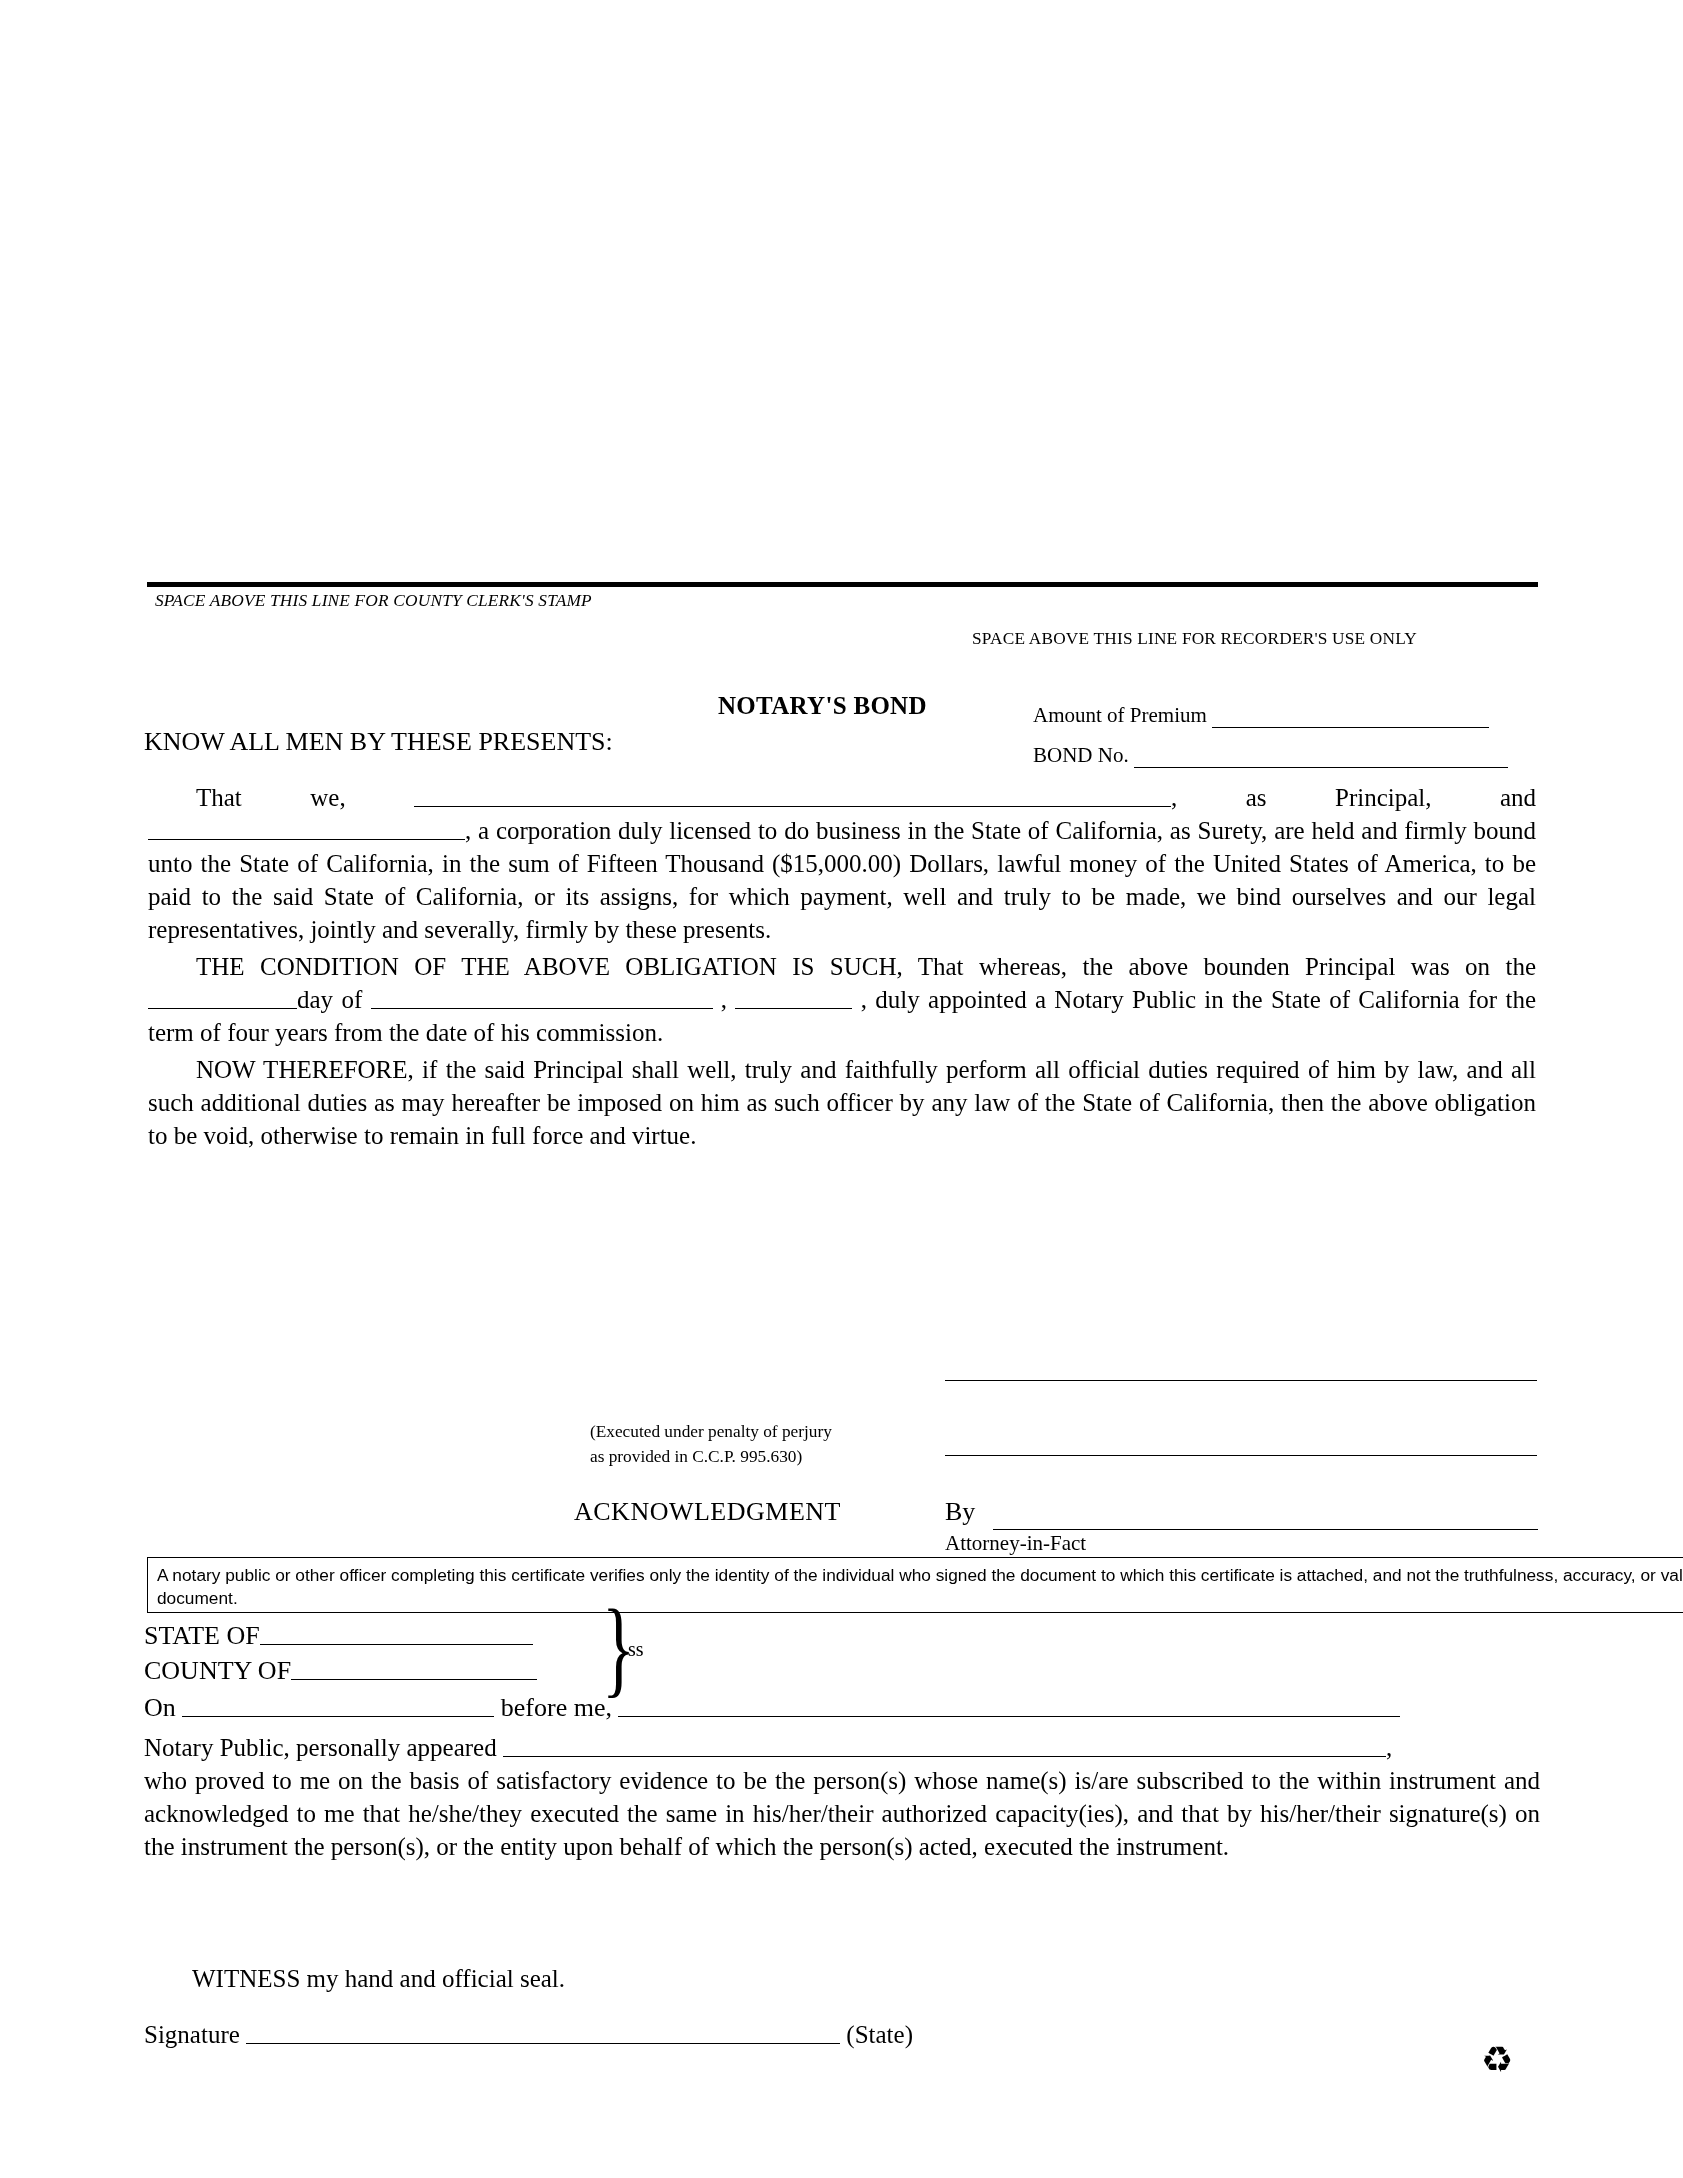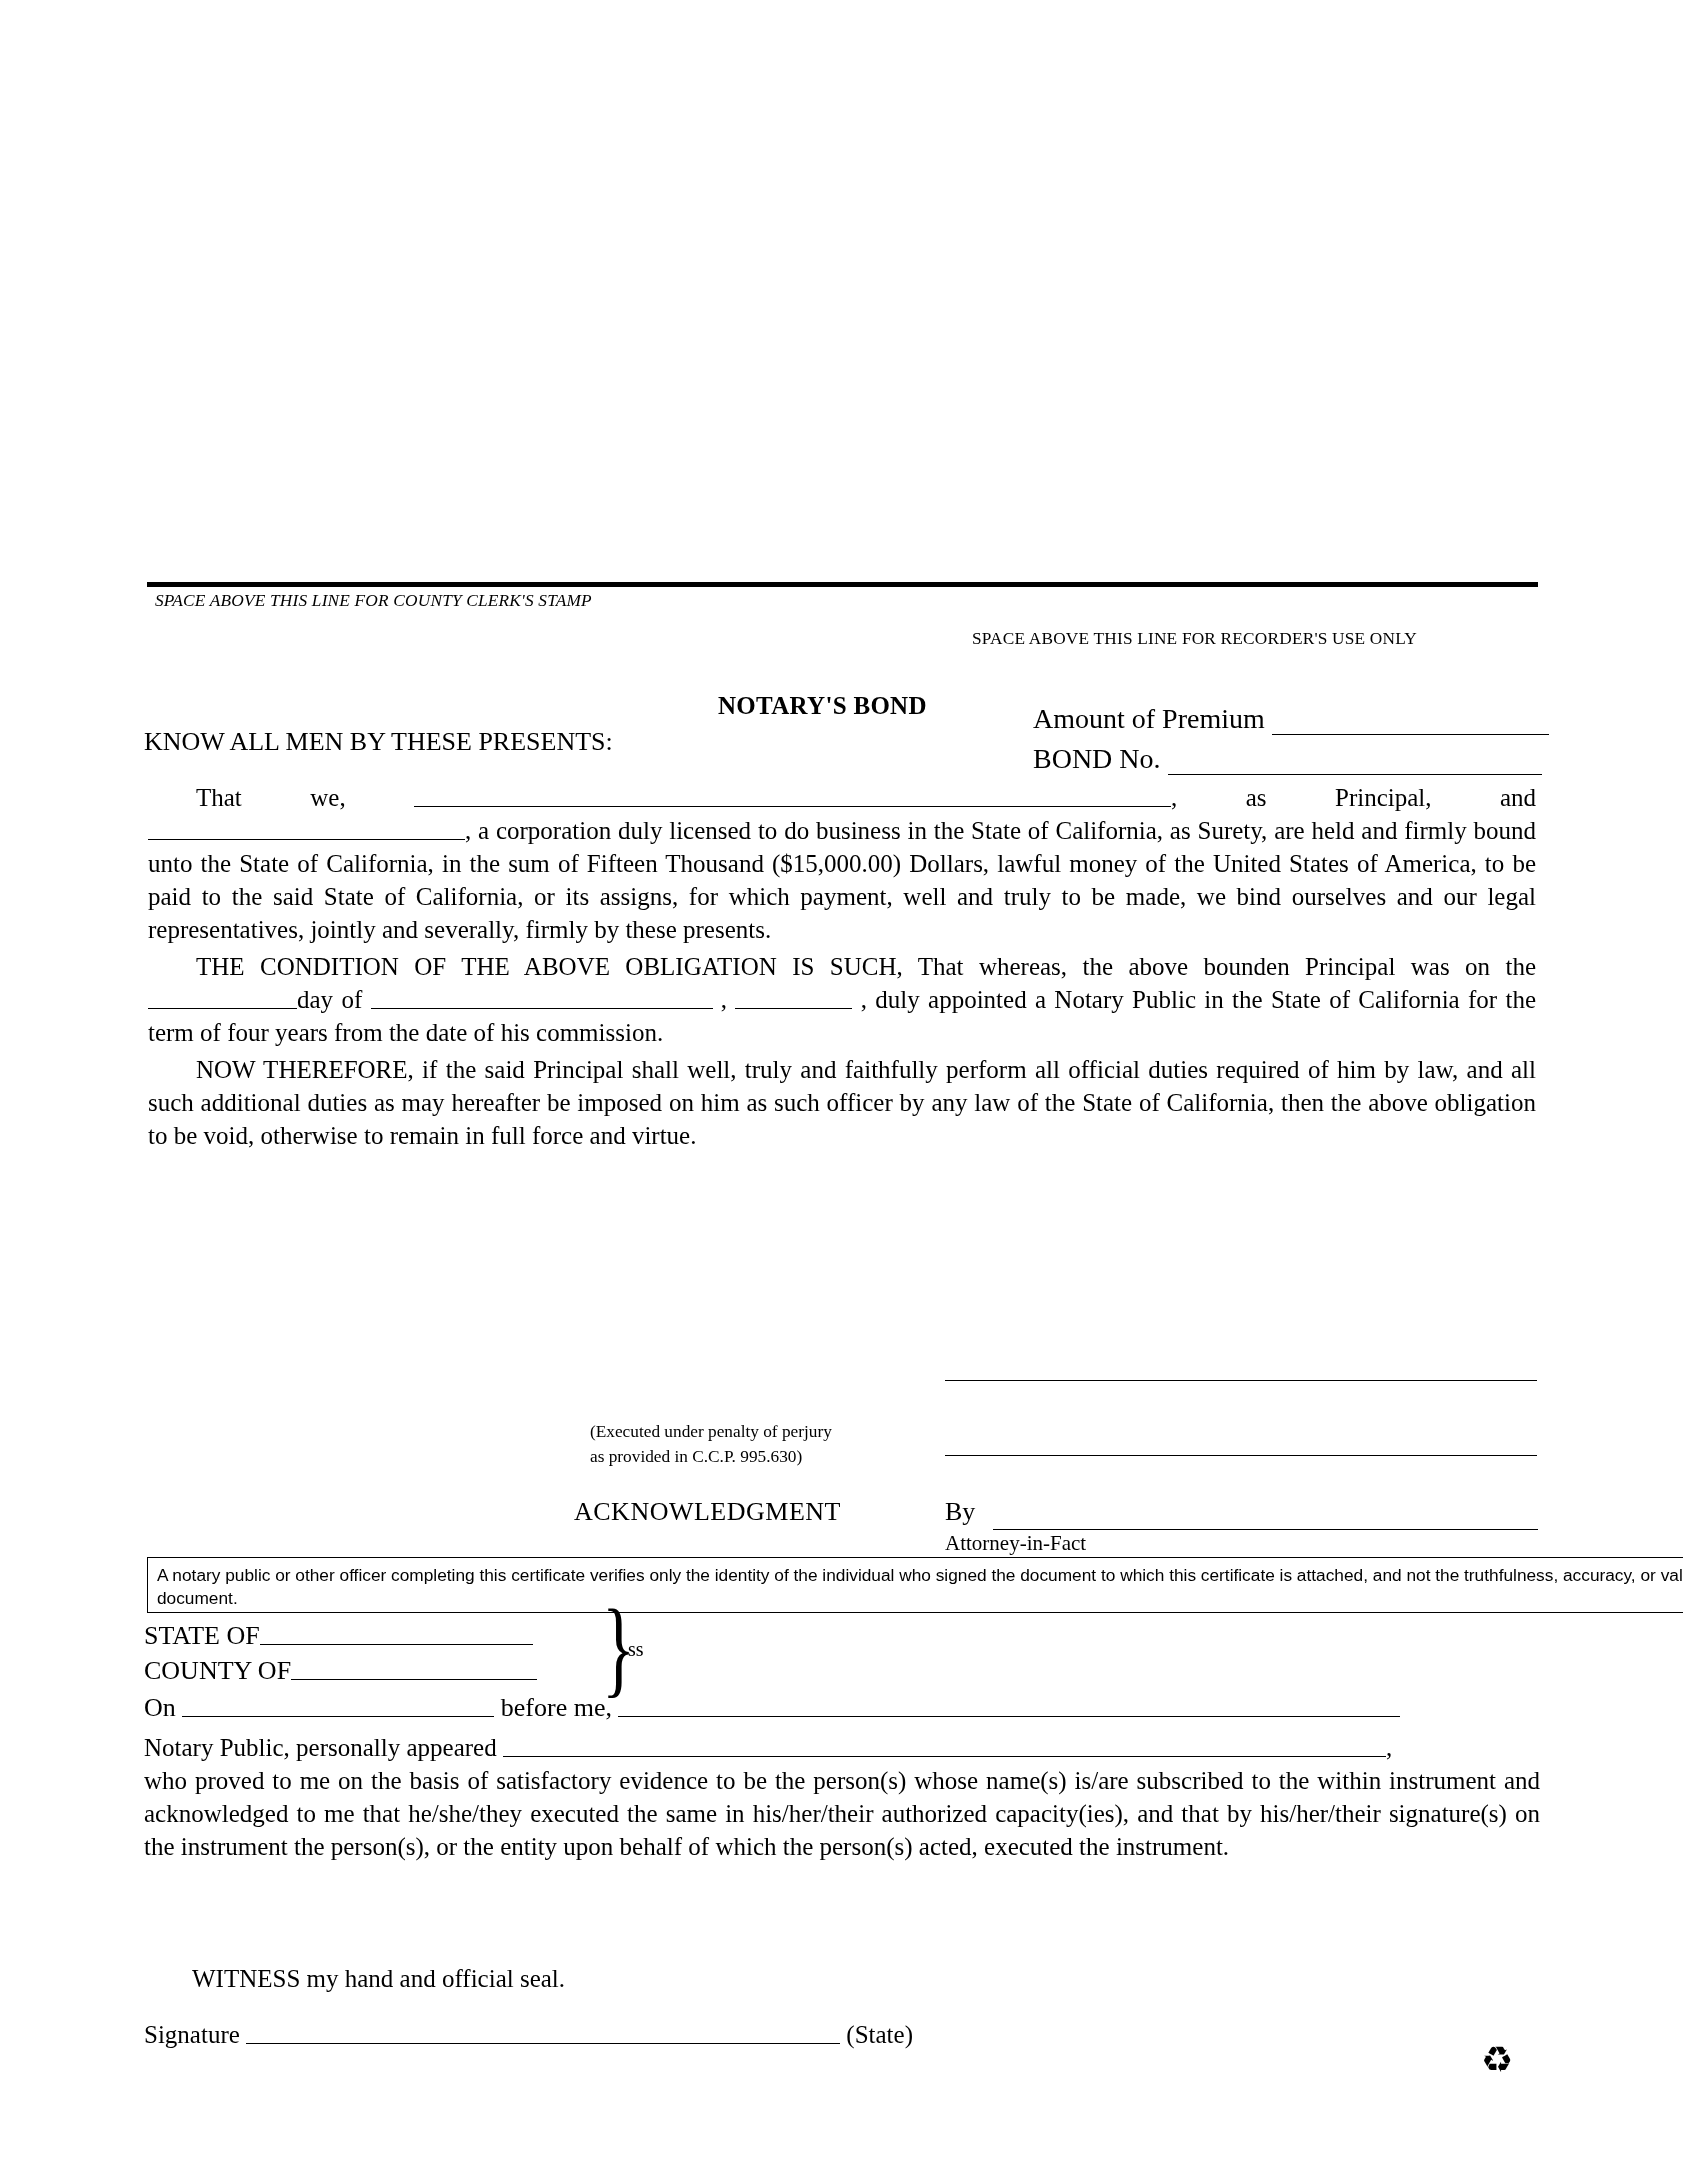--- a/index.html
+++ b/index.html
@@ -73,21 +73,21 @@
     top: 727px;
     font-size: 26px;
     white-space: nowrap;
   }
 
   .premium-block {
     position: absolute;
     left: 1033px;
     top: 703px;
     width: 505px;
-    font-size: 28px;
+    font-size: 21px;
   }
   .premium-row {
     position: relative;
     height: 40px;
     white-space: nowrap;
   }
   .premium-row .lbl { display: inline-block; vertical-align: bottom; }
   .premium-row .rule {
     display: inline-block;
     vertical-align: bottom;

